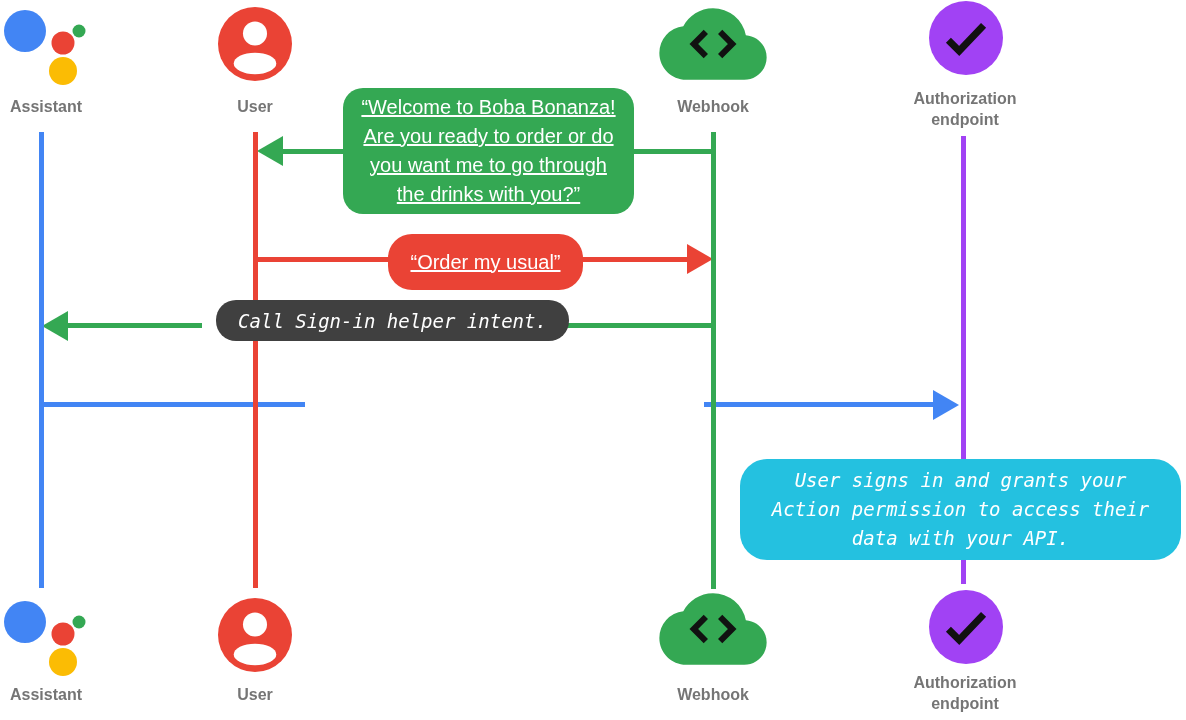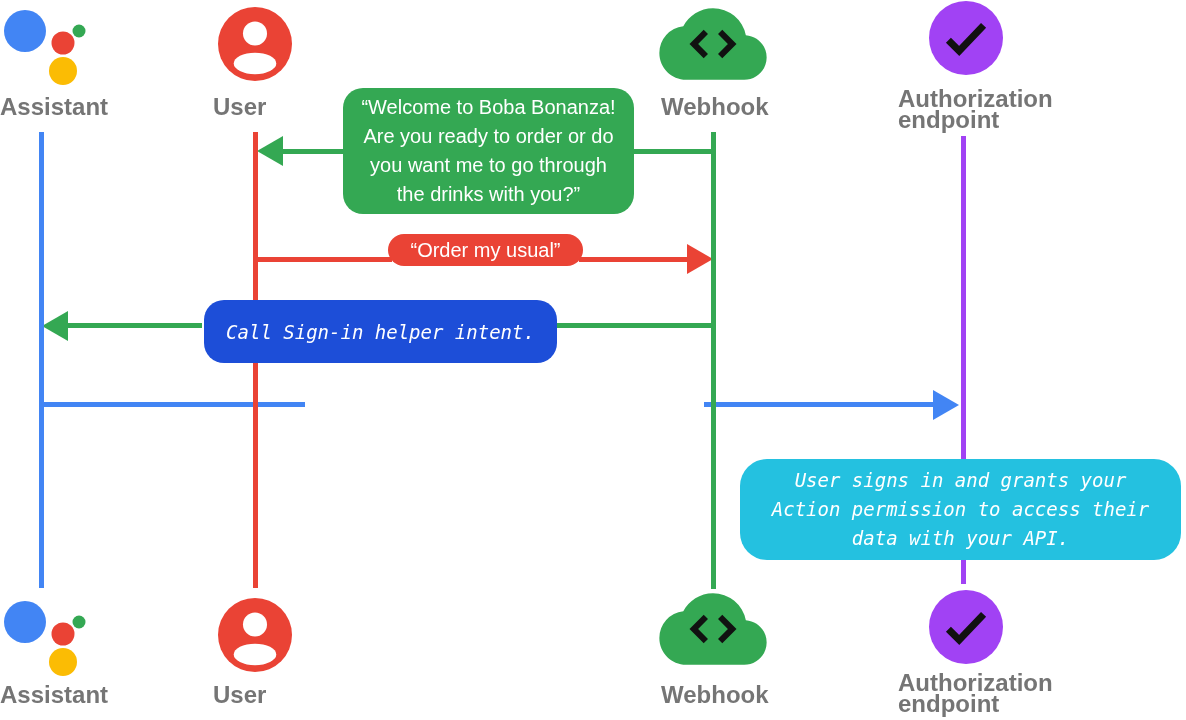--- a/index.html
+++ b/index.html
@@ -17,34 +17,34 @@
   .seg { position:absolute; height:5px; z-index:1; }
   .head { position:absolute; width:0; height:0; border-style:solid; z-index:2; }
   .head-left  { border-width:15px 26px 15px 0; border-color:transparent; }
   .head-right { border-width:15px 0 15px 26px; border-color:transparent; }
 
   .bubble {
     position:absolute; z-index:4; color:#ffffff; text-align:center;
     display:flex; align-items:center; justify-content:center;
     white-space:pre-line; border-radius:20px;
   }
-  .sans-msg { font-size:20px; line-height:29px; }
+  .sans-msg { font-size:20px; line-height:29px;text-decoration:underline; }
   .mono-msg { font-family:"DejaVu Sans Mono","Liberation Mono",monospace;
               font-style:italic; font-size:19px; line-height:30px; }
 
   .b-welcome  { left:343px; top:88px;  width:291px; height:126px; background:#34A853; }
-  .b-order    { left:388px; top:234px; width:195px; height:32px;  background:#EA4335; border-radius:24px; }
-  .b-signin   { left:204px; top:300px; width:353px; height:63px;  background:#1d4ed8; }
+  .b-order    { left:388px; top:234px; width:195px; height:56px;  background:#EA4335; border-radius:24px; }
+  .b-signin   { left:216px; top:300px; width:353px; height:41px;  background:#404040; }
   .b-redirect { left:303px; top:369px; width:403px; height:74px;  background:#4285F4; }
   .b-grant    { left:740px; top:459px; width:441px; height:101px; background:#24C1E0; line-height:29px;border-radius:27px; }
 
   .icon { position:absolute; z-index:5; }
   .actor-label {
     position:absolute; z-index:5; color:#757575; font-weight:bold;
-    font-size:24px; line-height:21px; 
+    font-size:16px; line-height:21px; text-align:center;
   }
 </style>
 </head>
 <body>
 
 <div class="canvas">
 
   <div class="lifeline ll-assistant"></div>
   <div class="lifeline ll-user"></div>
   <div class="lifeline ll-webhook"></div>

